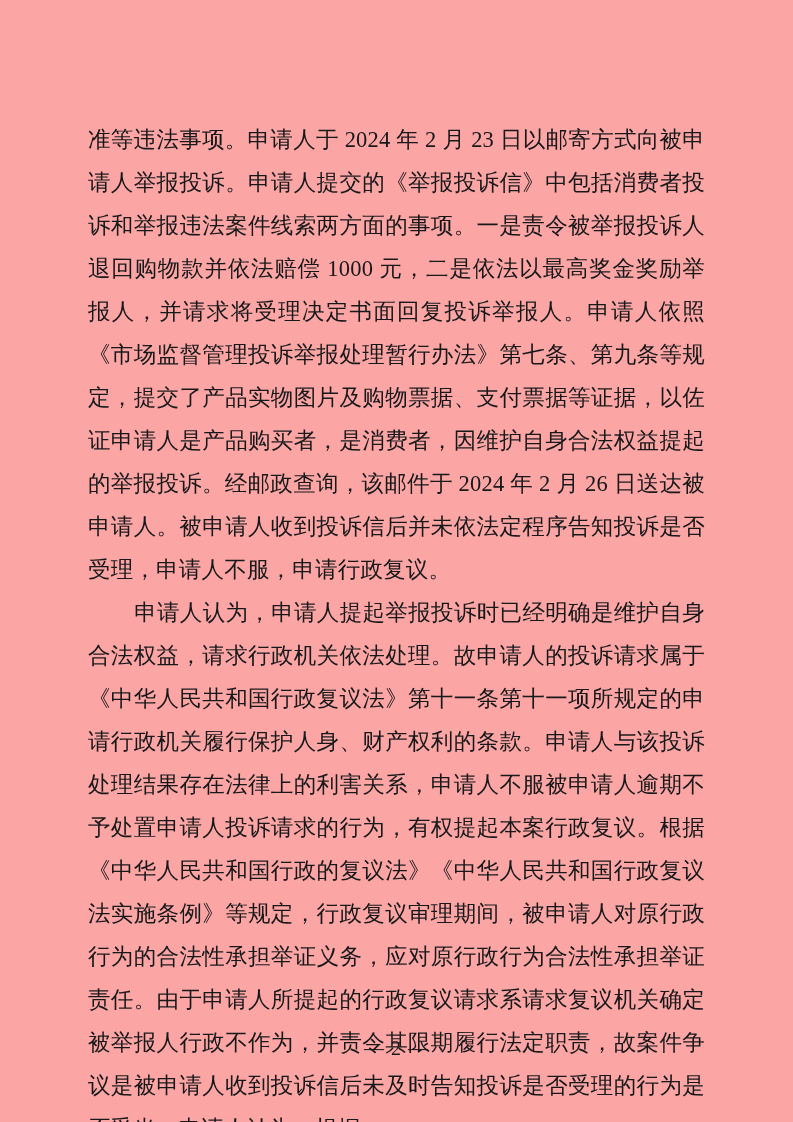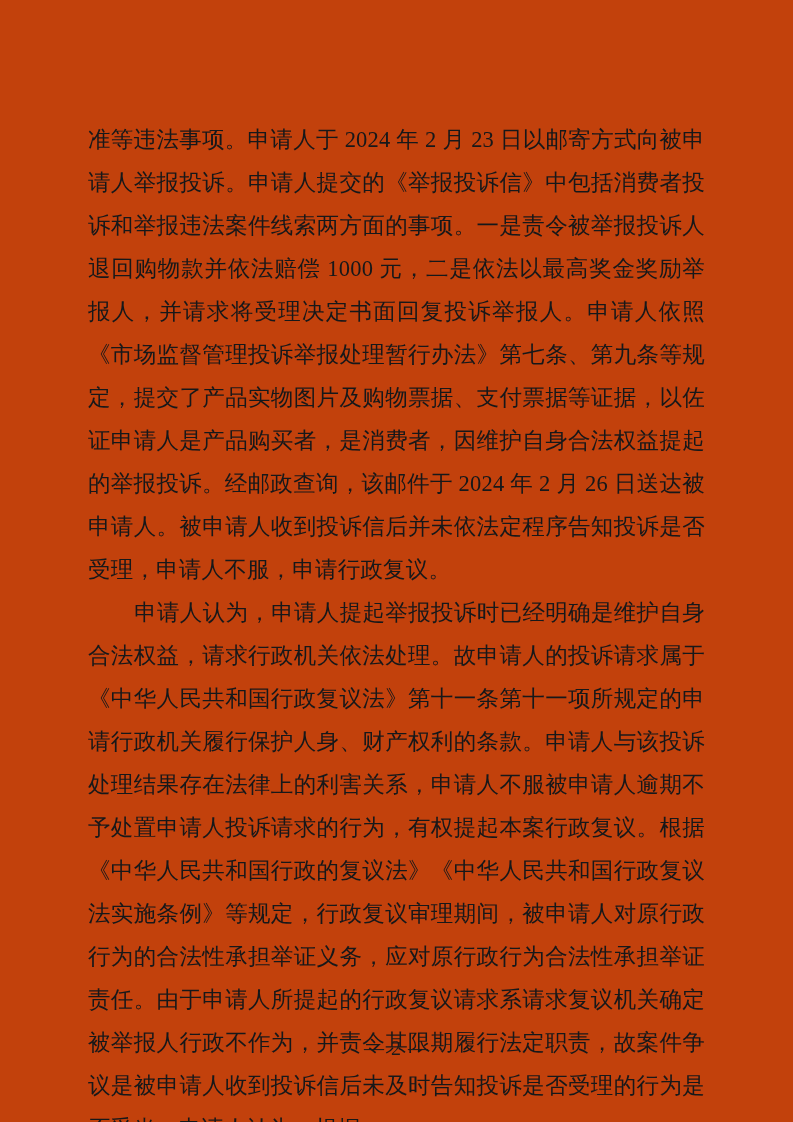--- a/index.html
+++ b/index.html
@@ -11,21 +11,21 @@
     width: 793px;
     height: 1122px;
     overflow: hidden;
     font-family: "Liberation Serif", "DejaVu Serif", serif;
     color: #1a1a1a;
   }
   .page {
     position: relative;
     width: 793px;
     height: 1122px;
-    background: #c2410c;
+    background: #fca5a5;
     box-sizing: border-box;
     padding: 118px 88px 0 88px;
   }
   .doc-body {
     font-size: 22.5px;
     line-height: 43px;
     text-align: justify;
     text-justify: inter-ideograph;
     letter-spacing: 0.2px;
     color: #16181a;

